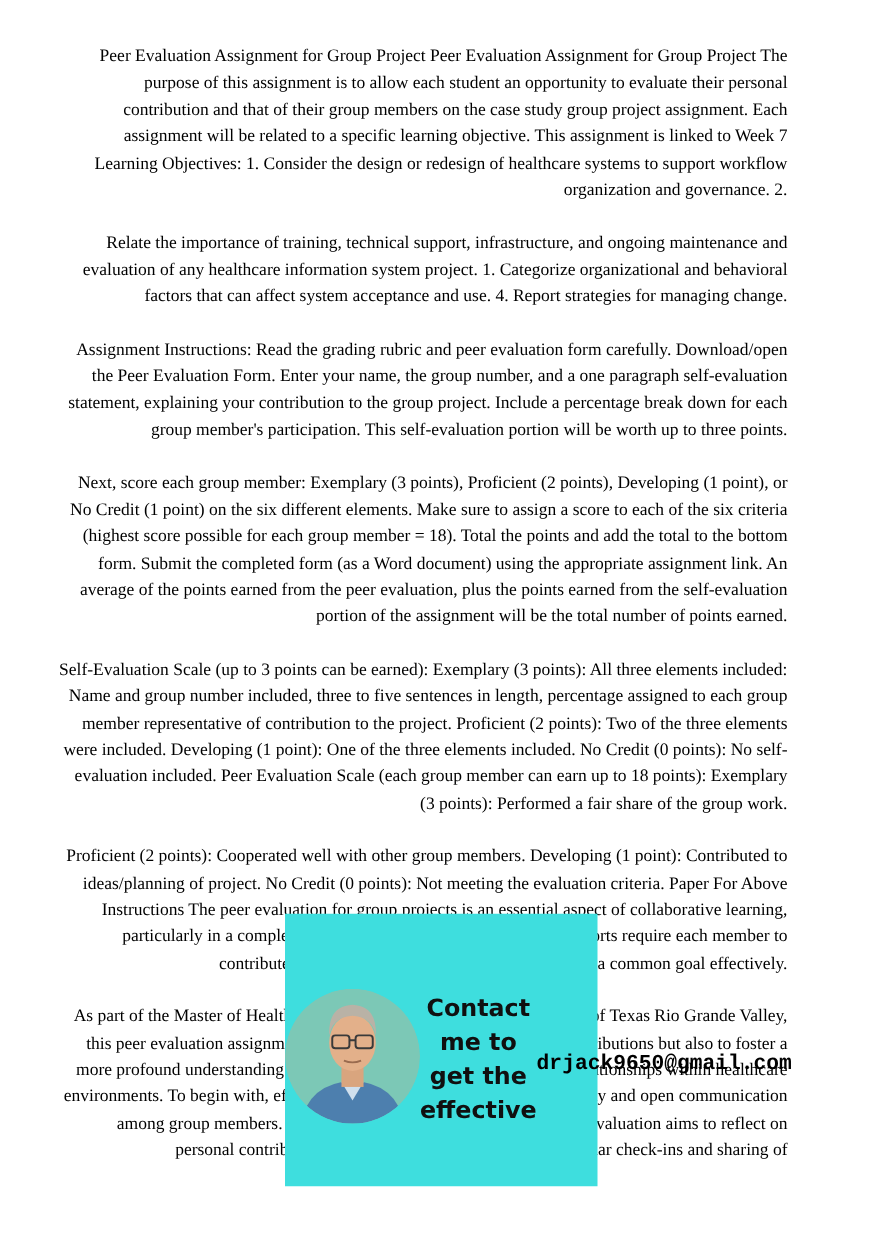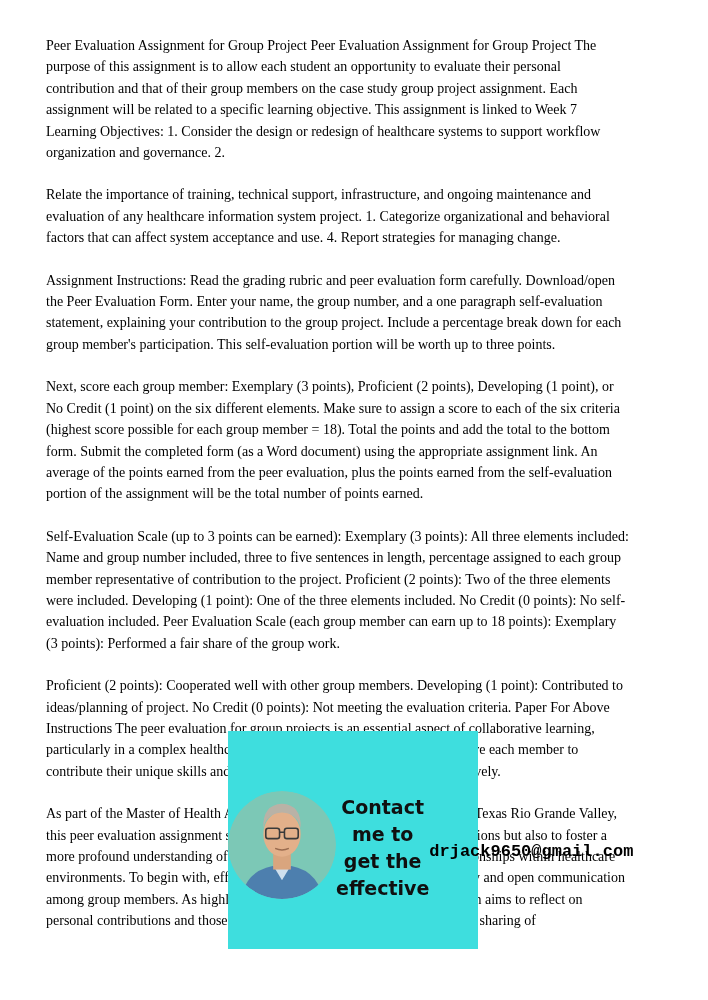--- a/index.html
+++ b/index.html
@@ -14,21 +14,21 @@
     font-family: "Liberation Serif", "DejaVu Serif", serif;
     color: #000000;
   }
   .doc {
     position: absolute;
     left: 46px;
     top: 35px;
     width: 584px;
     font-size: 14px;
     line-height: 21.4px;
-    text-align: left;
+    text-align: right;
   }
   .doc p { margin: 0 0 21px 0; }
 
   .overlay {
     position: absolute;
     left: 228px;
     top: 731px;
     width: 250px;
     height: 218px;
     display: flex;

